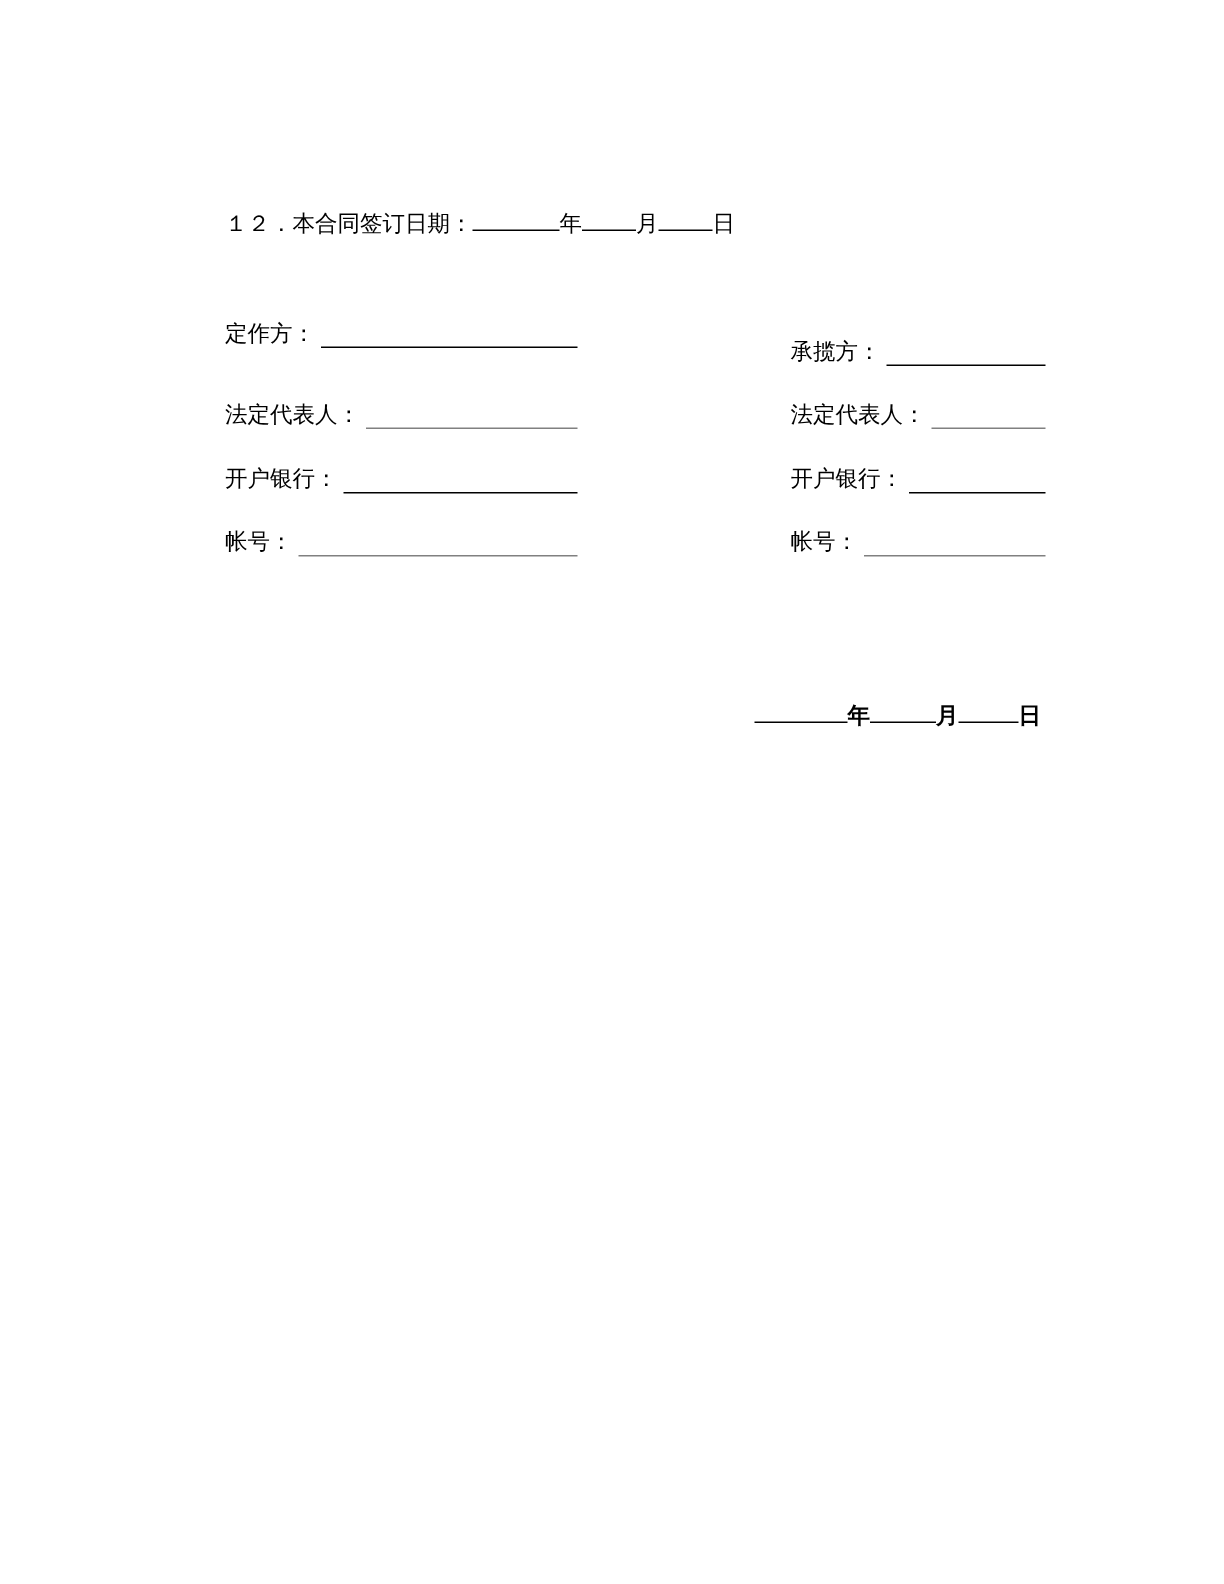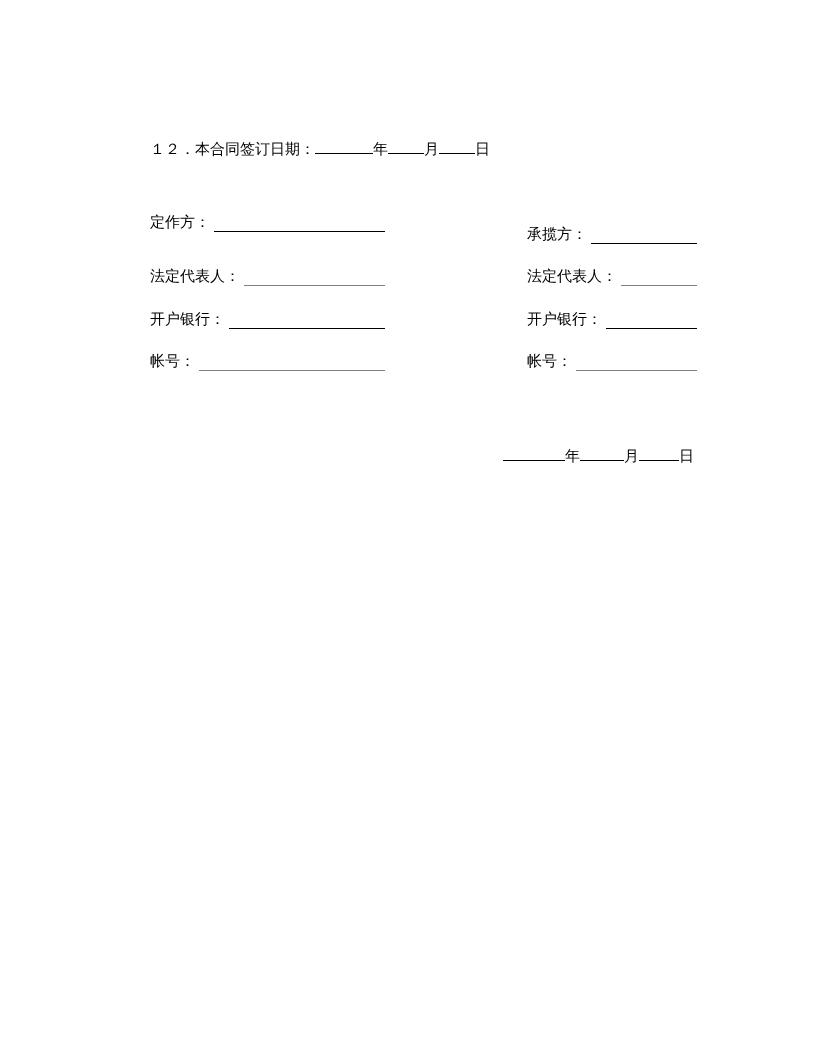--- a/index.html
+++ b/index.html
@@ -94,15 +94,15 @@
 <div class="fill-row right-col" style="top:309px;">
   <span class="lbl">开户银行：</span>
   <span class="blank"></span>
 </div>
 
 <div class="fill-row right-col" style="top:351px;">
   <span class="lbl">帐号：</span>
   <span class="blank gray"></span>
 </div>
 
-<div class="abs date-line" style="left:503px; top:446px;">
+<div class="abs date-line" style="left:503px; top:467px;font-weight:bold;">
   <span class="iblank" style="width:62px;"></span><span>年</span><span class="iblank" style="width:44px;"></span><span>月</span><span class="iblank" style="width:40px;"></span><span>日</span>
 </div>
 
 </body></html>

